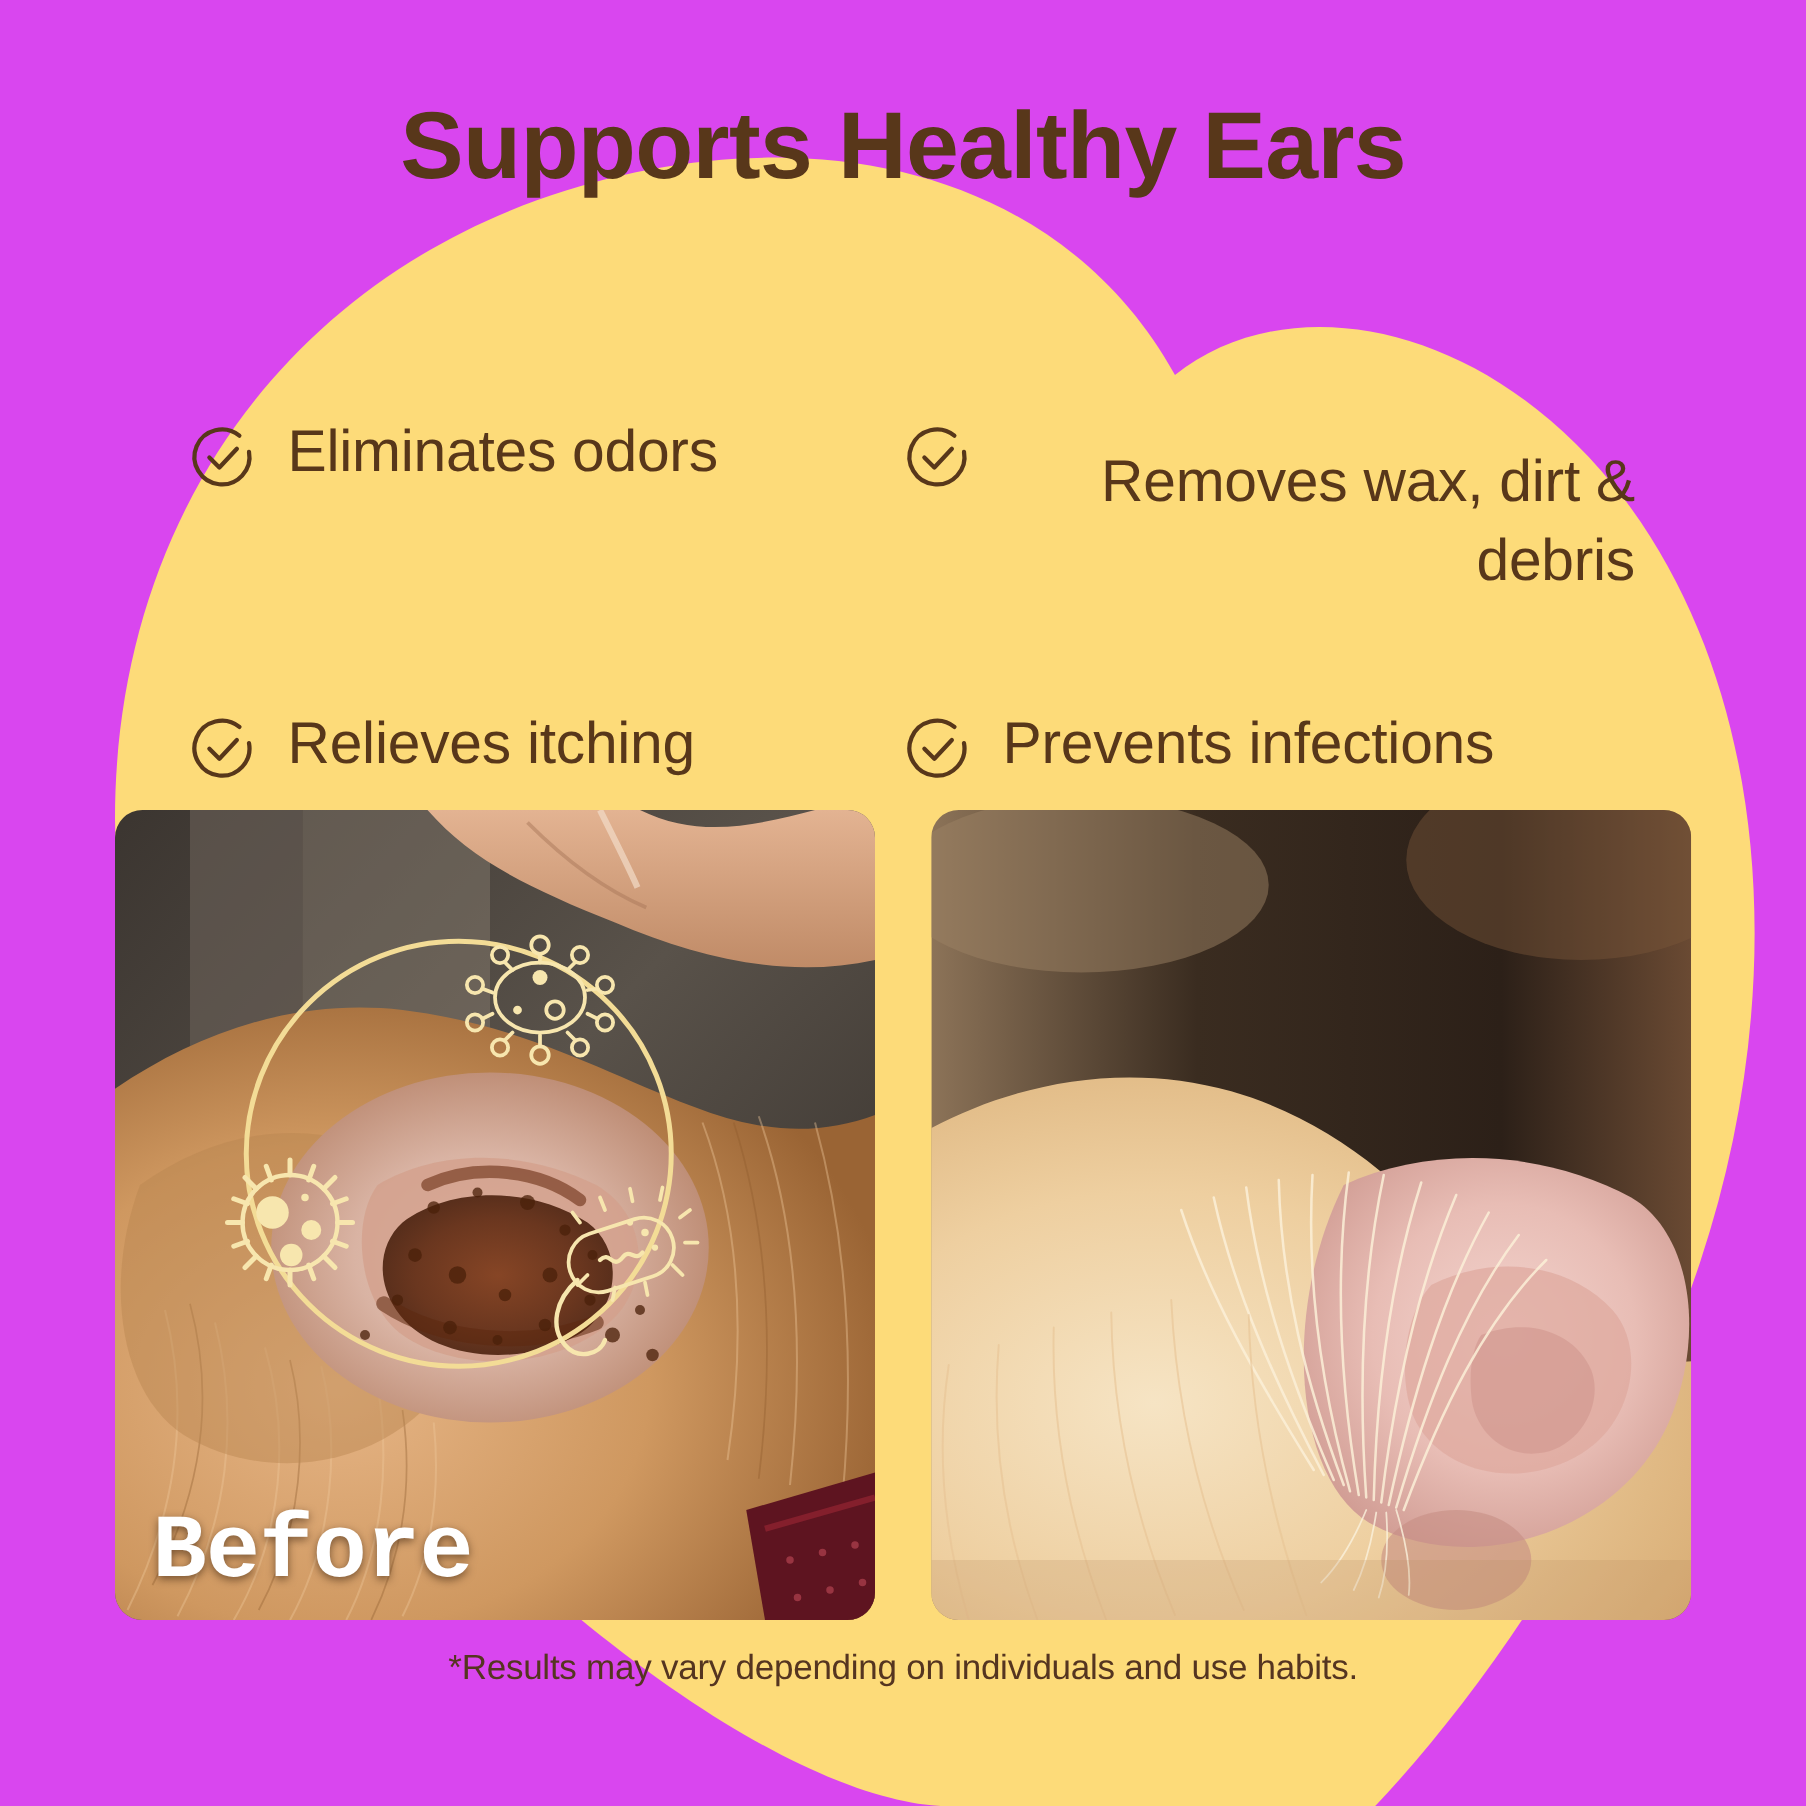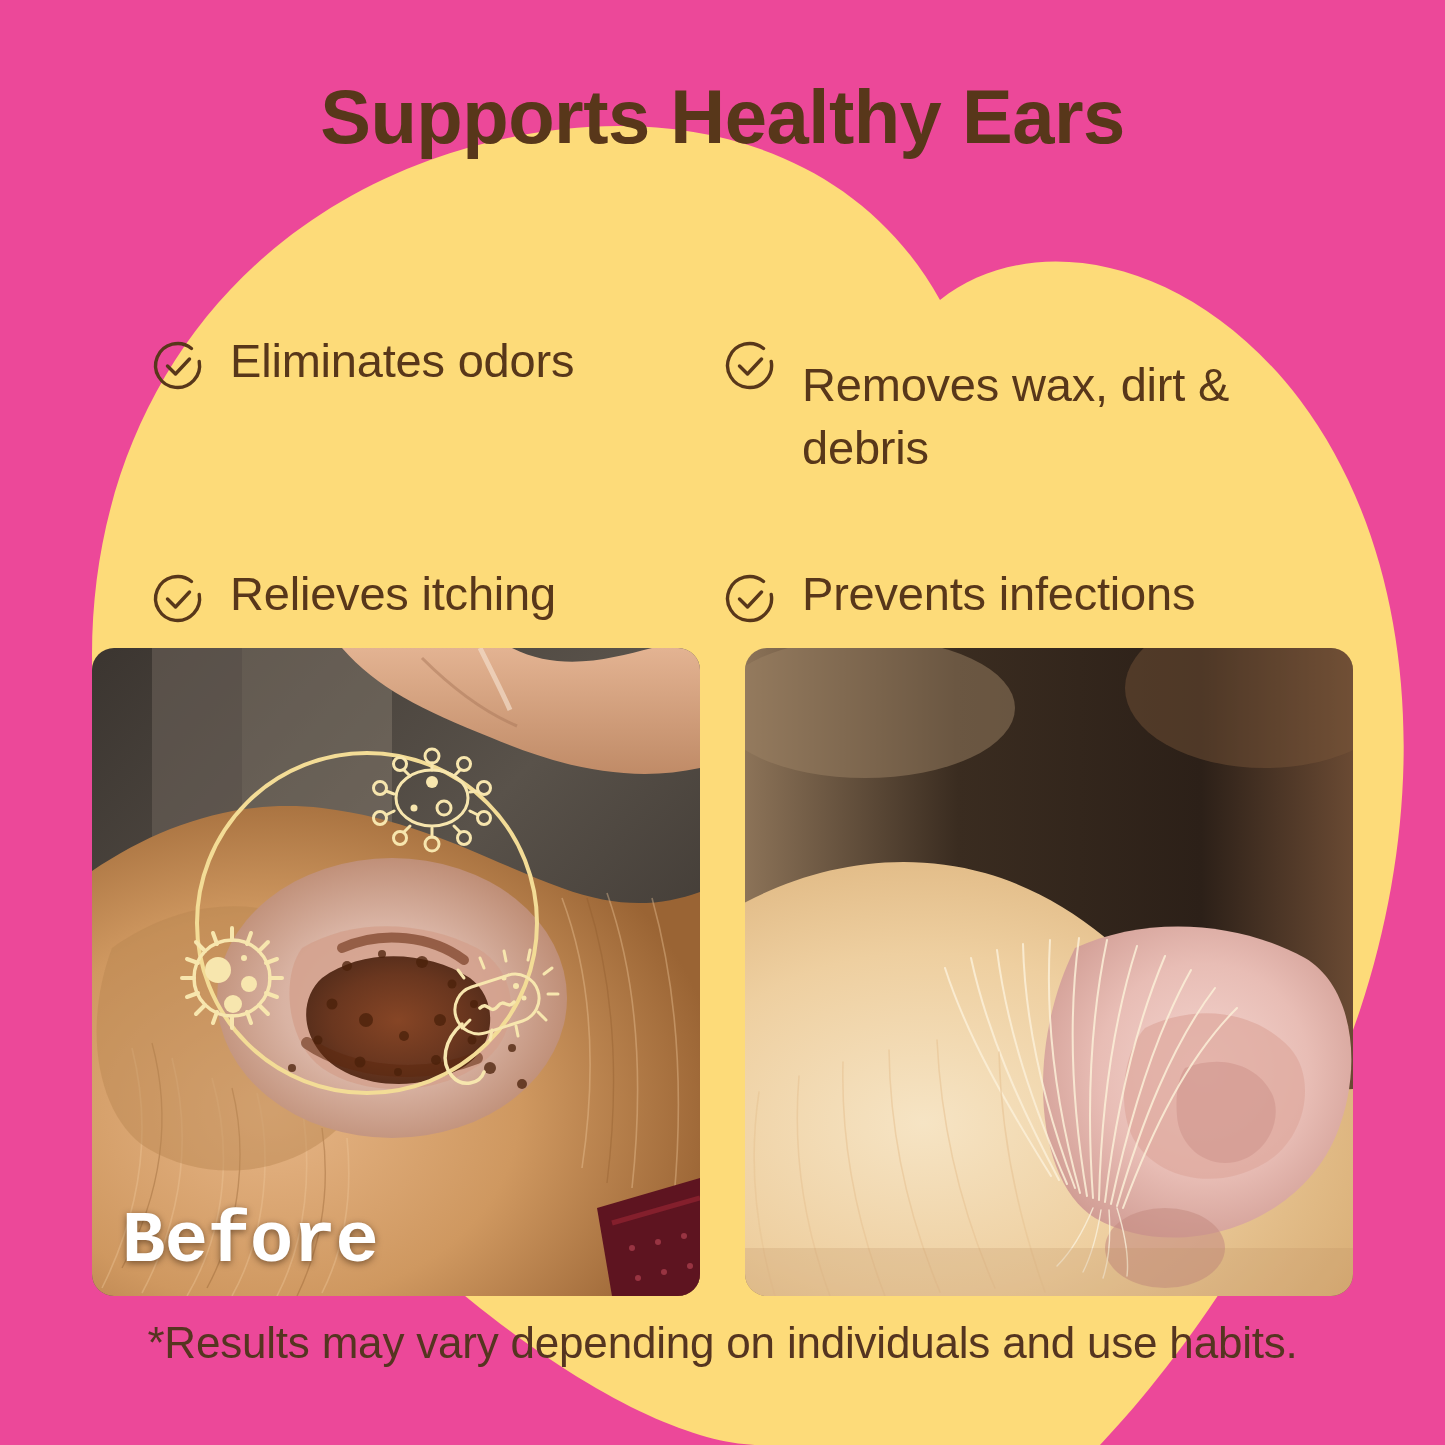--- a/index.html
+++ b/index.html
@@ -11,21 +11,21 @@
     width: 1445px;
     height: 1445px;
     overflow: hidden;
     font-family: "Liberation Sans", sans-serif;
   }
 
   #poster {
     position: relative;
     width: 1445px;
     height: 1445px;
-    background: #ec4899;
+    background: #d946ef;
     overflow: hidden;
   }
 
   
   #heart-bg {
     position: absolute;
     left: 0;
     top: 0;
     width: 1445px;
     height: 1445px;
@@ -56,20 +56,21 @@
     display: grid;
     grid-template-columns: 572px 588px;
     grid-auto-rows: minmax(0, auto);
     row-gap: 84px;
     column-gap: 0;
   }
   .benefit {
     display: flex;
     align-items: flex-start;
     gap: 22px;
+    text-align: right;
   }
   .check-icon {
     flex: 0 0 auto;
     width: 60px;
     height: 60px;
     margin-top: 6px;
   }
   .benefit-text {
     font-size: 47px;
     color: #58371a;
@@ -116,21 +117,21 @@
     font-family: Liberation Mono, monospace;
   }
 
   
   #footnote {
     position: absolute;
     left: 0;
     top: 1318px;
     width: 1445px;
     text-align: center;
-    font-size: 44px;
+    font-size: 28px;
     color: #553520;
     letter-spacing: -0.2px;
   }
 </style>
 </head>
 <body>
 
 <div id="poster">
 
   <svg id="heart-bg" viewBox="0 0 1445 1445" aria-hidden="true">

